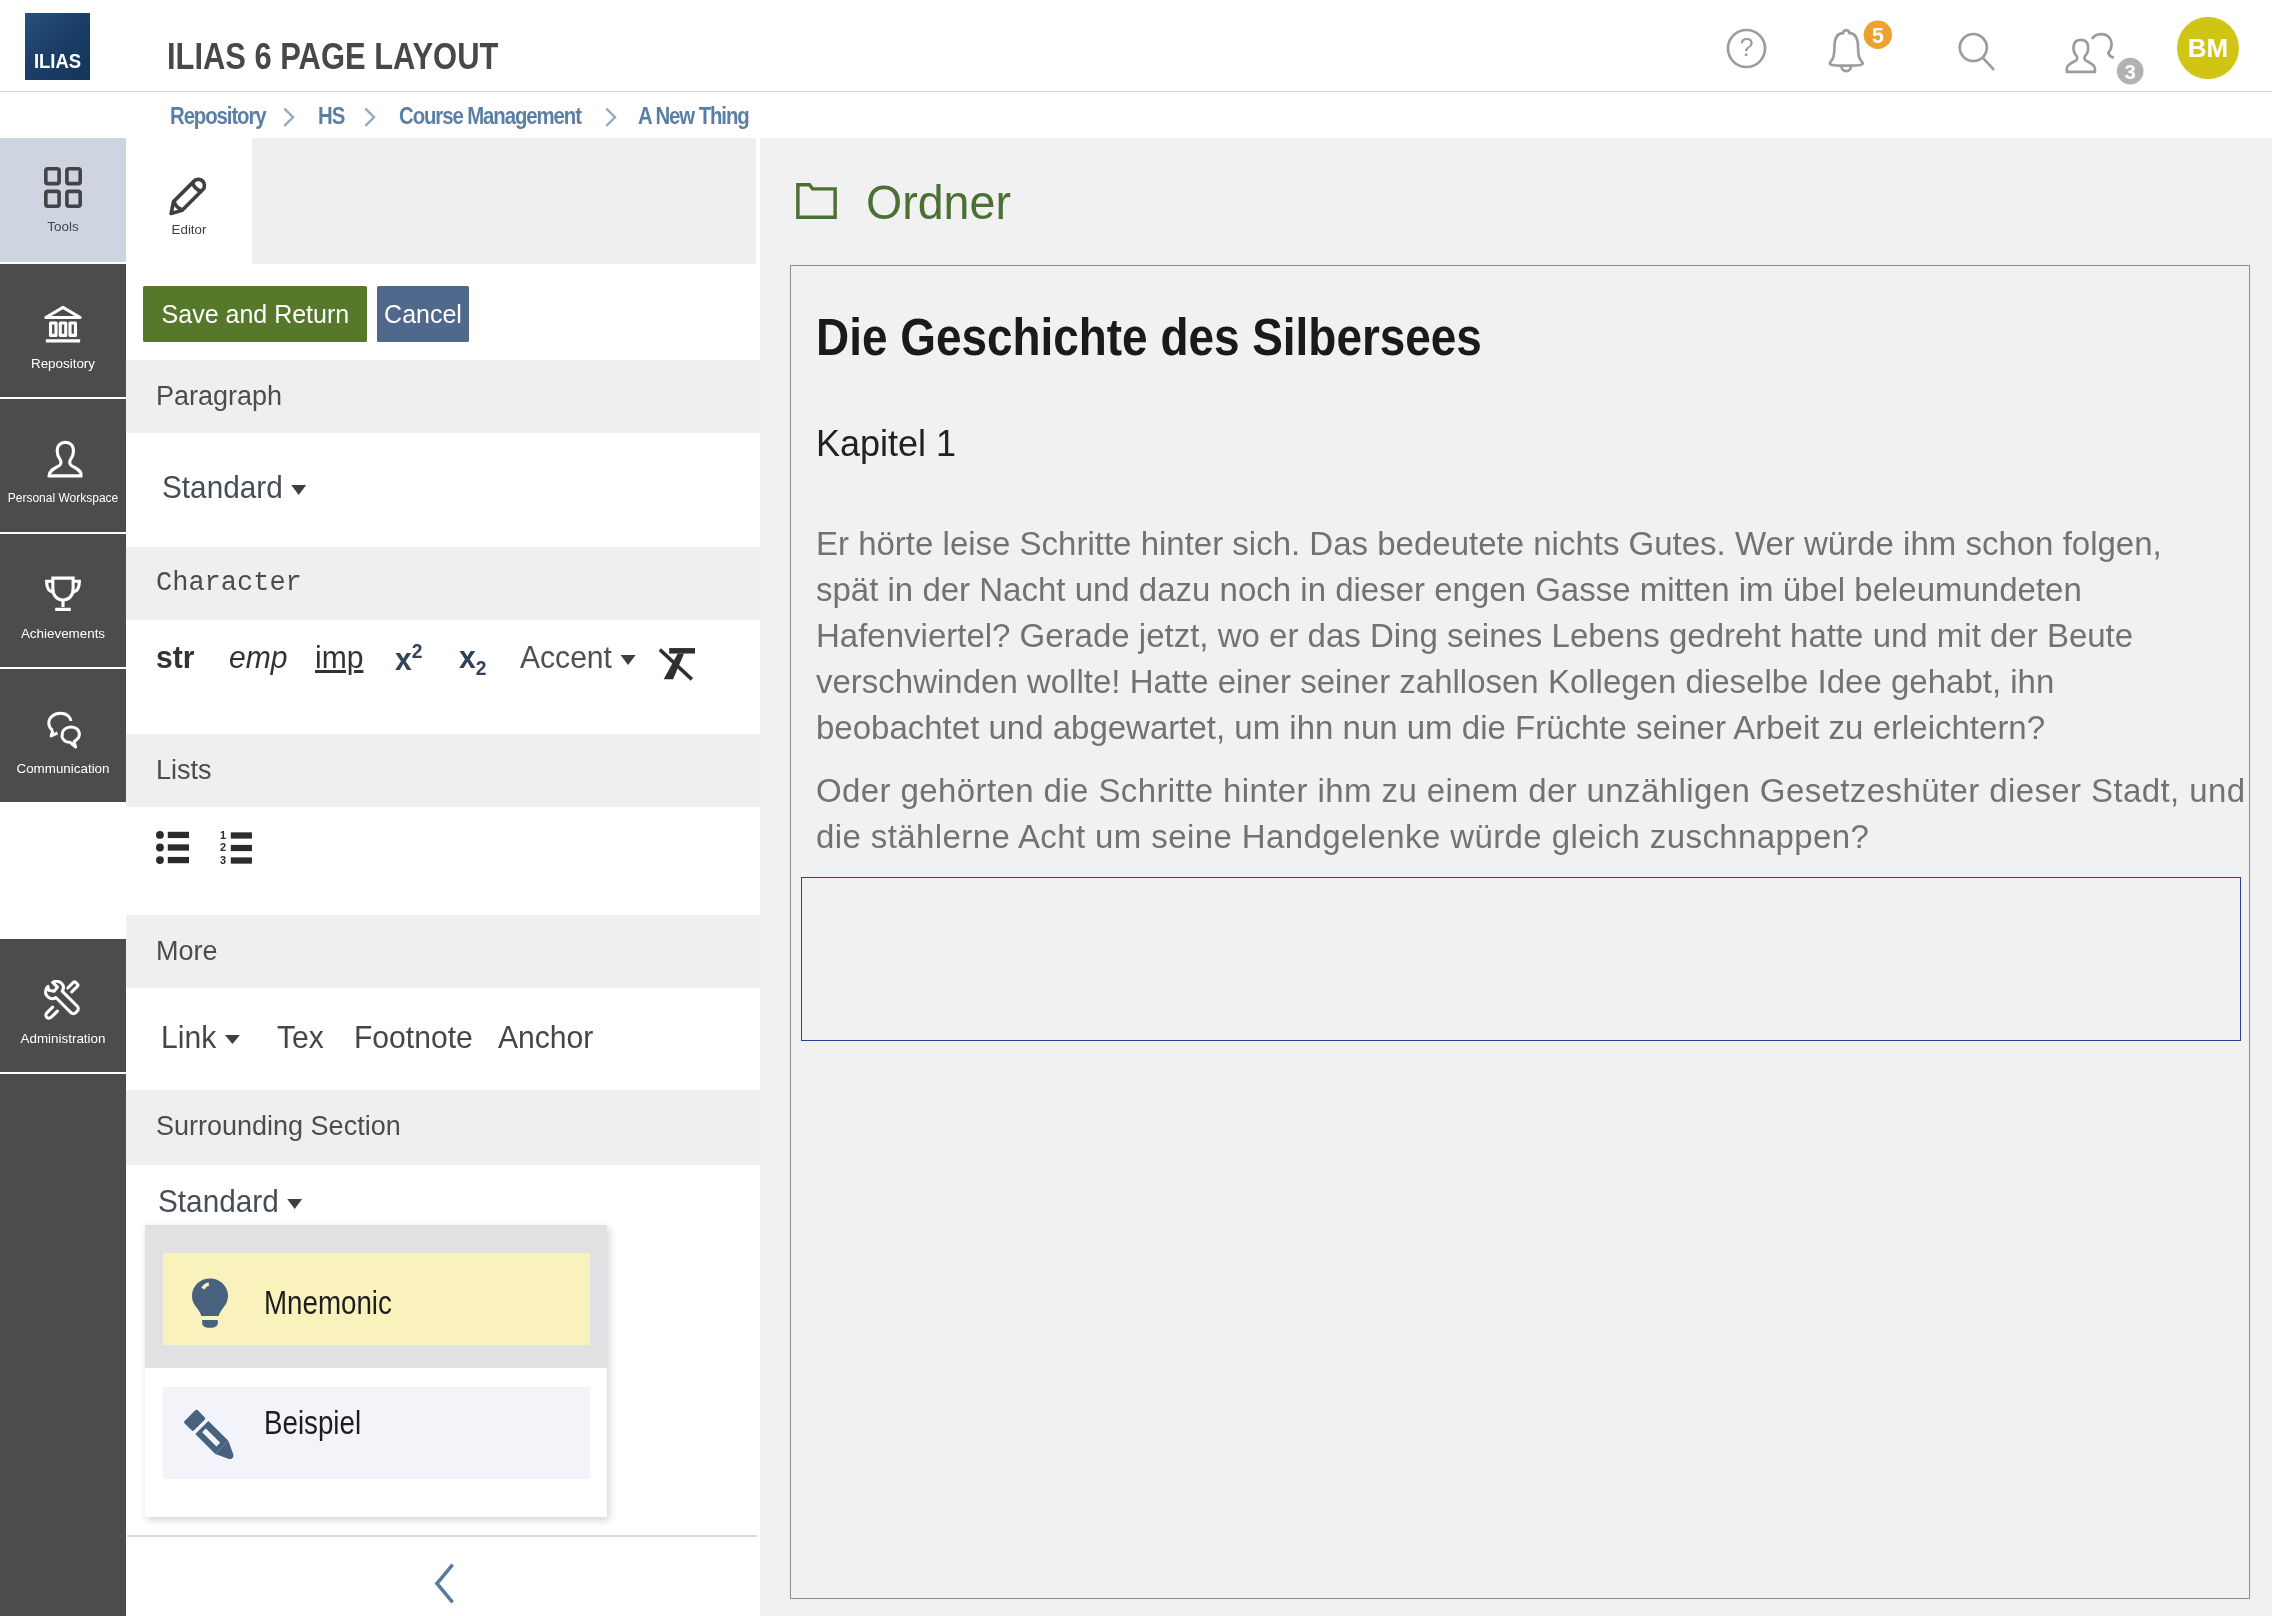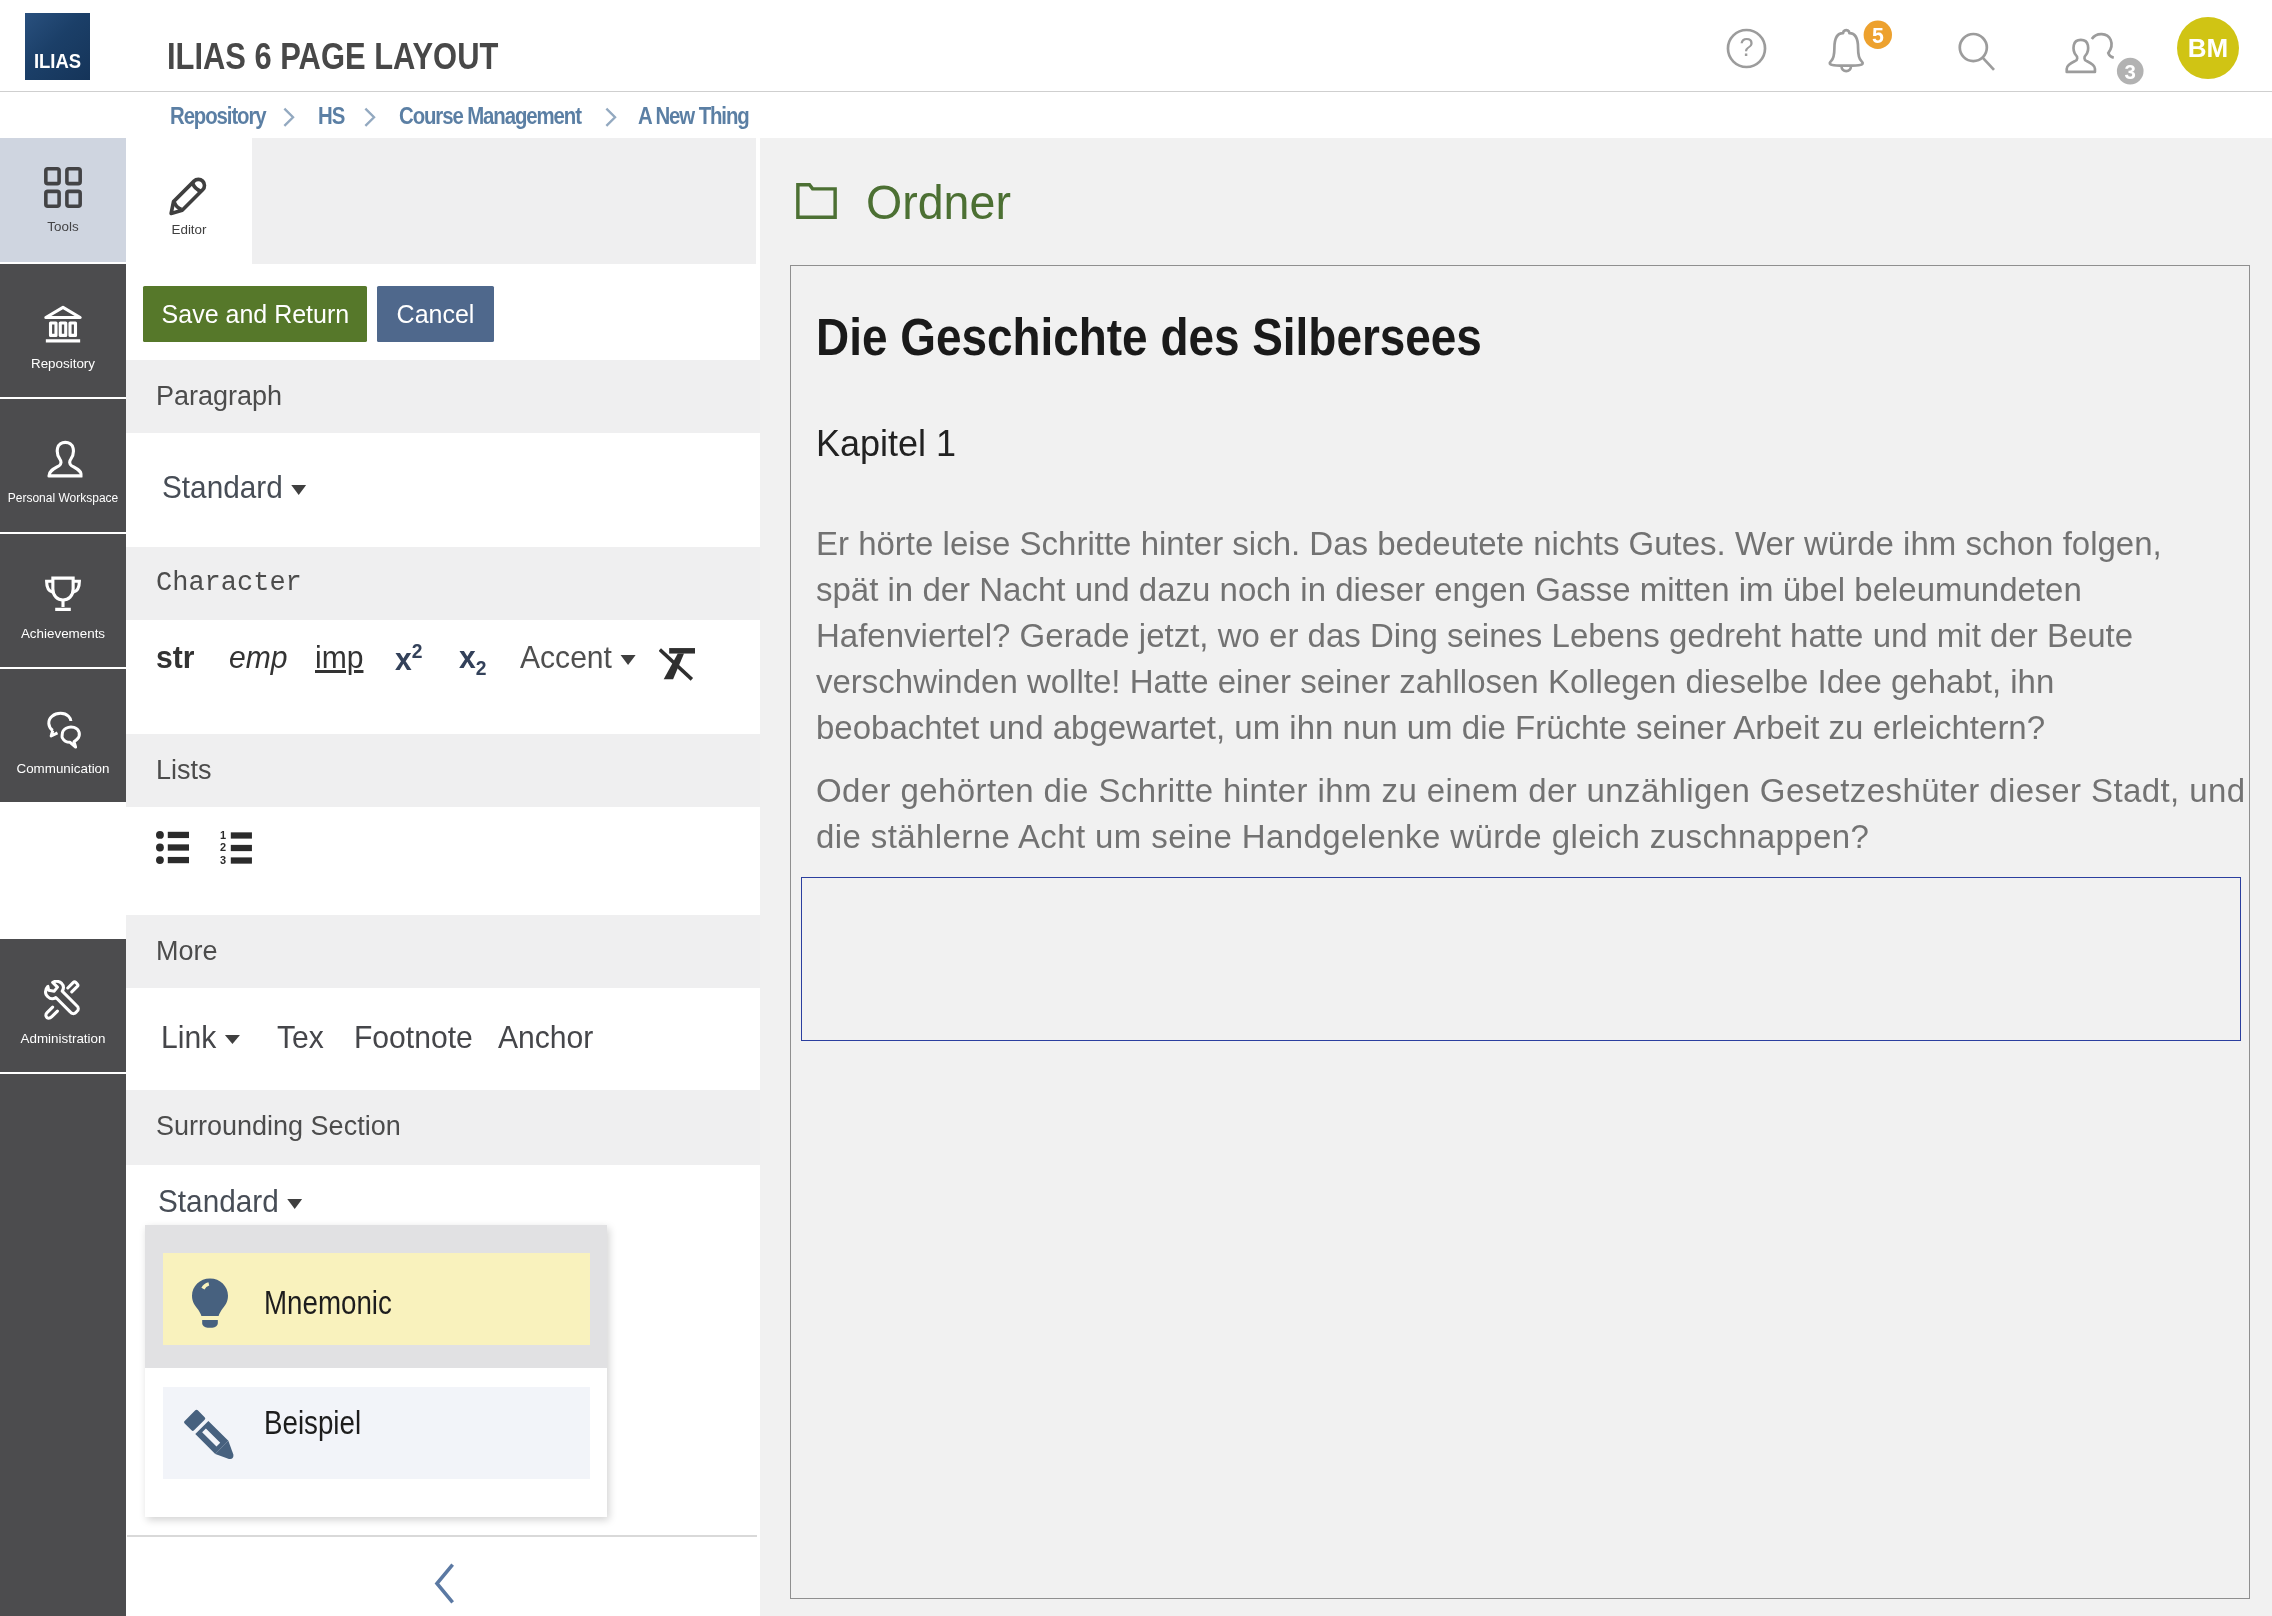--- a/index.html
+++ b/index.html
@@ -28,21 +28,21 @@
 
   
   #epanel { position:absolute; left:126px; top:138px; width:630px; height:1478px; background:#fff; }
   .eband { position:absolute; left:0; width:696px; background:#efeff0; }
   .eheader { font-size:27px; color:#4c4c4c; }
   #etabstrip { position:absolute; left:0; top:0; width:630px; height:126px; background:#efeff0; }
   #etab { position:absolute; left:0; top:0; width:126px; height:126px; background:#fff; }
   #etab .lb { position:absolute; left:0; right:0; top:84px; text-align:center; font-size:13.4px; color:#3f3f3f; }
   .btn { position:absolute; top:148px; height:56px; color:#fff; font-size:25px; text-align:center; line-height:56px; border-radius:1.6px; }
   #btnsave { left:17.4px; width:224px; background:#56782a; }
-  #btncancel { left:251px; width:117px; background:#4f688c; }
+  #btncancel { left:251px; width:92px; background:#4f688c; }
 
   .ci { position:absolute; transform:scaleX(0.94); transform-origin:left top; white-space:nowrap; }
   .dd { font-size:32px; color:#474d56; transform:scaleX(0.93); transform-origin:left top; white-space:nowrap; }
   .caret { display:inline-block; width:0; height:0; border-left:8.7px solid transparent; border-right:8.7px solid transparent; border-top:10.3px solid #3f3f3f; vertical-align:middle; margin-left:9.5px; }
 
   
   #main { position:absolute; left:760px; top:138px; width:1644px; height:1478px; background:#f1f1f1; }
   #ordner { position:absolute; left:106px; top:36px; color:#4c7033; font-size:49px; transform:scaleX(0.95); transform-origin:left top; white-space:nowrap; }
   #contentbox { position:absolute; left:30px; top:127px; width:1460px; height:1334px; border:1.6px solid #8f8f8f; }
   #bigtitle { position:absolute; left:56px; top:170px; font-size:51px; font-weight:bold; color:#1a1a1a; transform:scaleX(0.9); transform-origin:left top; white-space:nowrap; }

